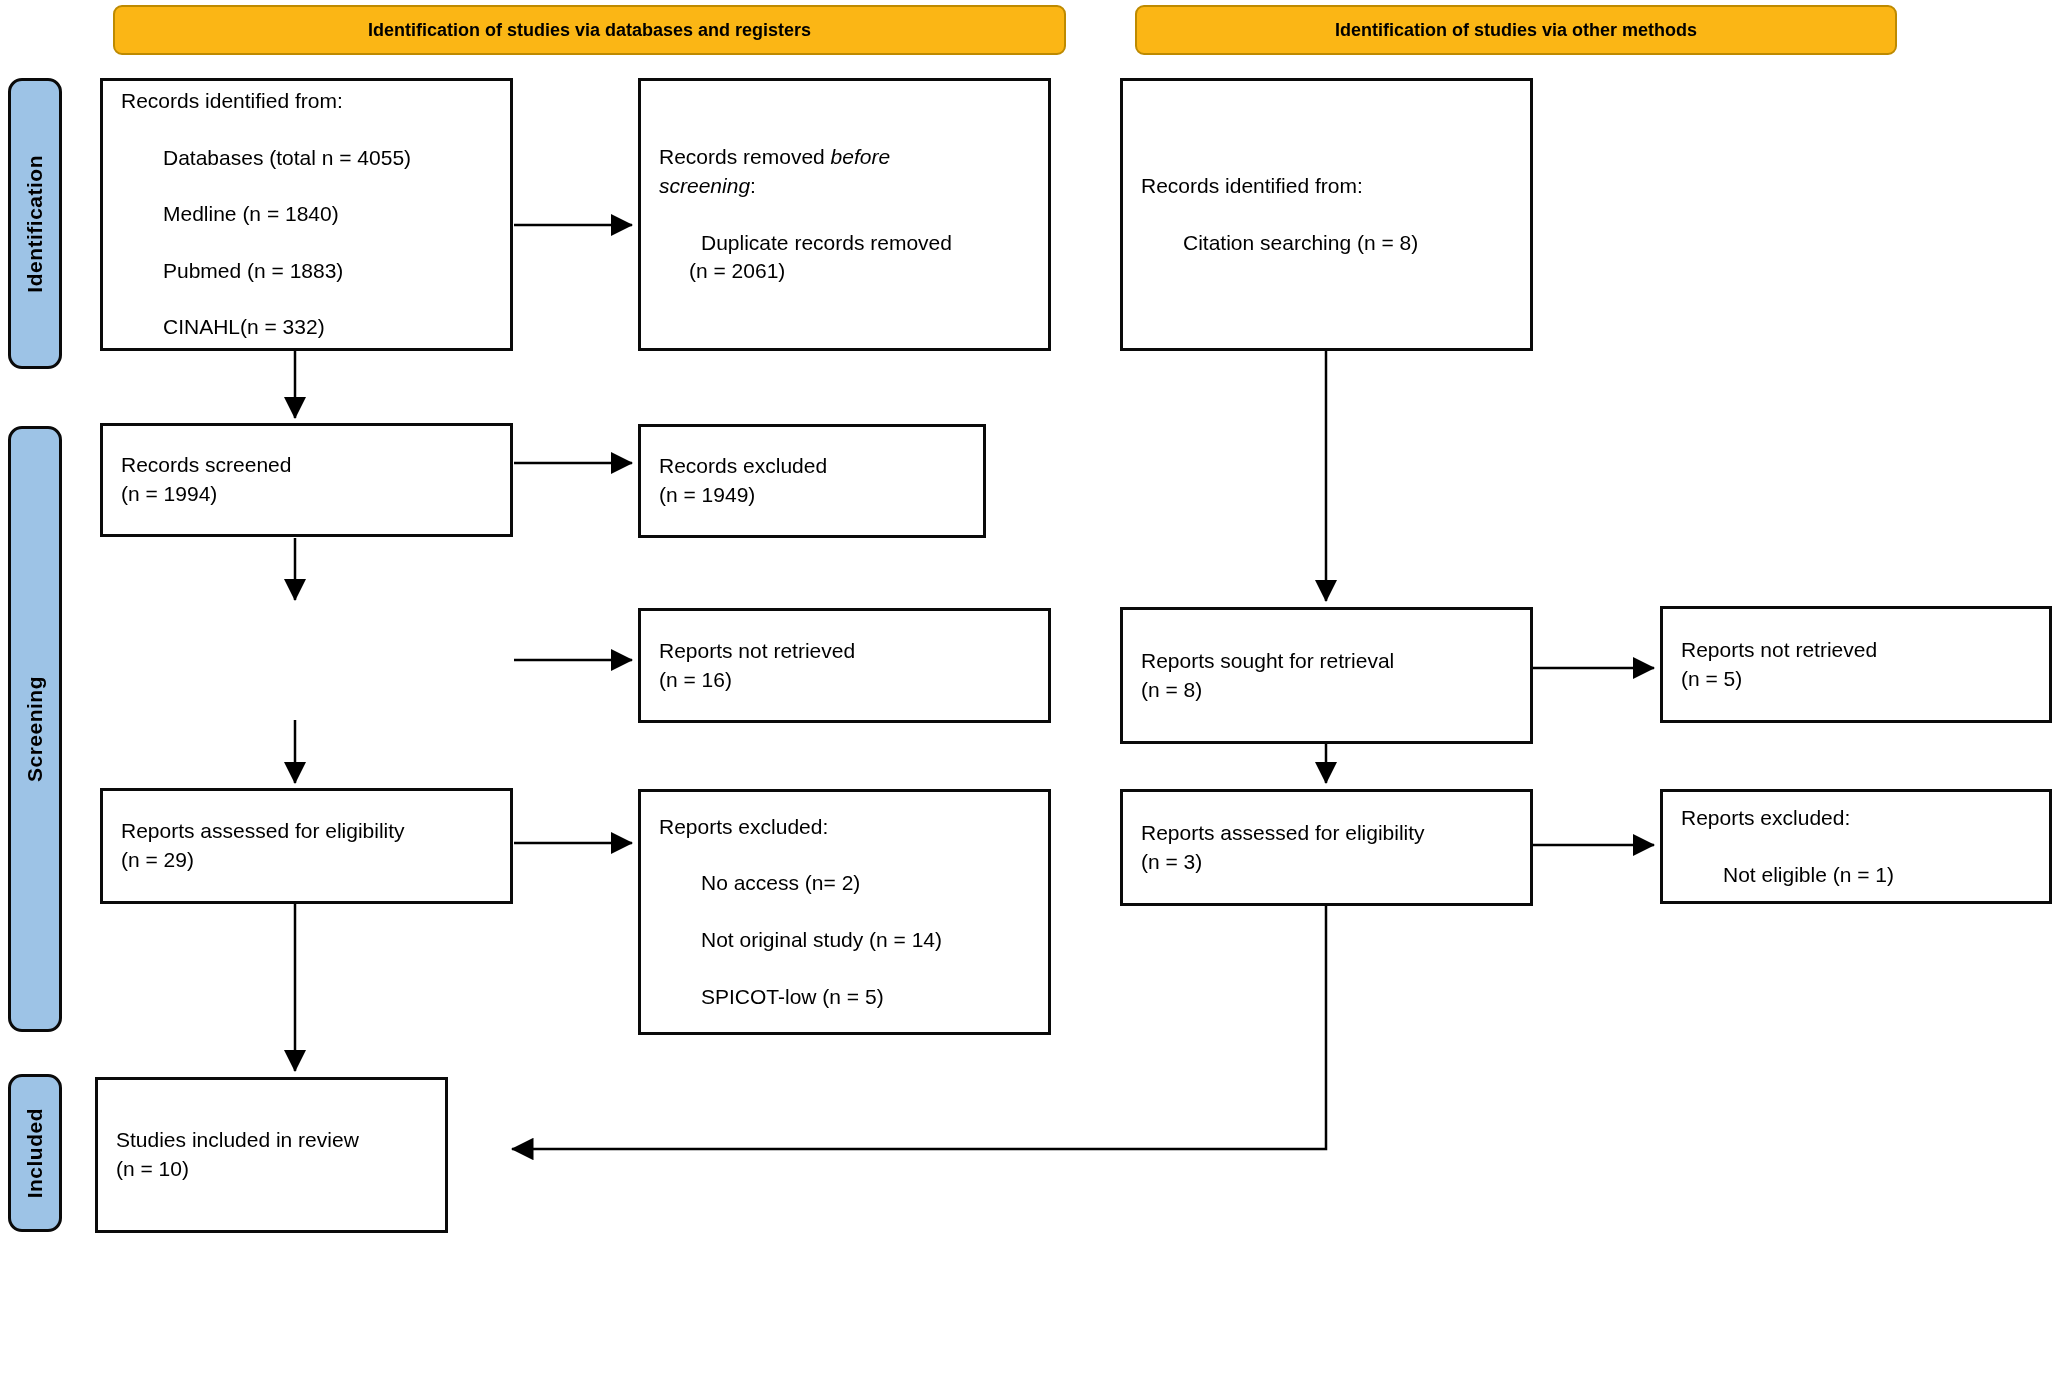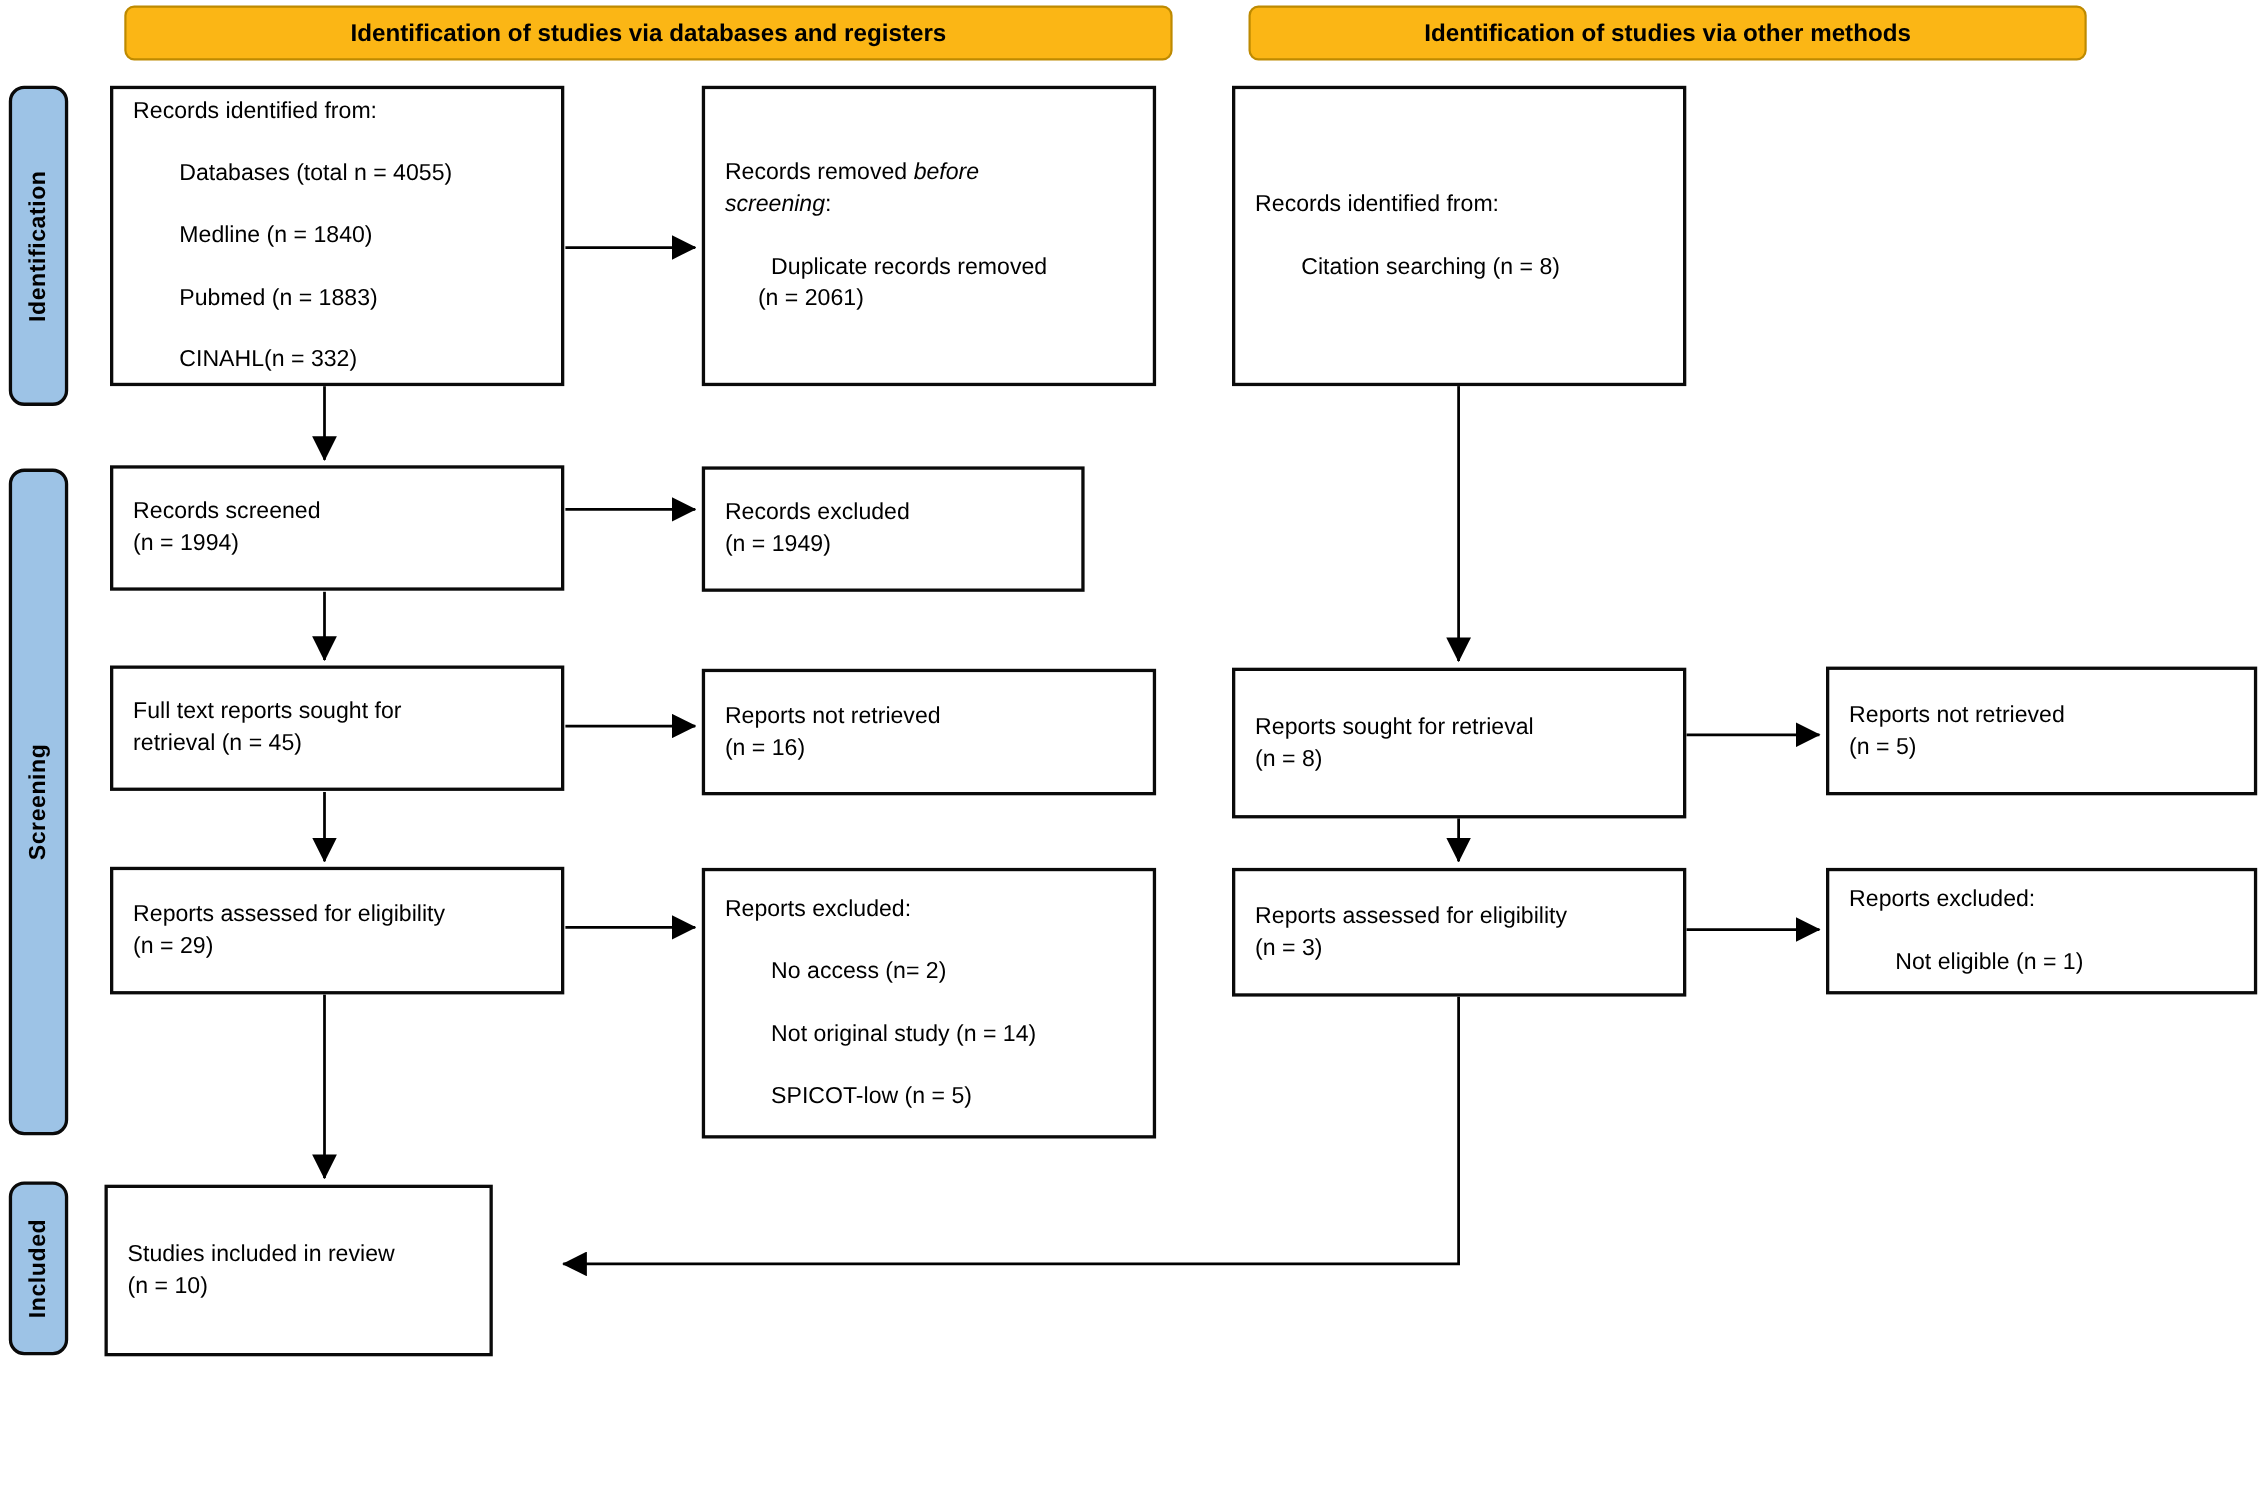--- a/index.html
+++ b/index.html
@@ -10,21 +10,21 @@
     font-family:"Liberation Sans", sans-serif;
     color:#000;
     overflow:hidden;
   }
   .hdr{
     position:absolute;
     background:#FBB615;
     border:2px solid #BE8A00;
     border-radius:9px;
     display:flex;align-items:center;justify-content:center;
-    font-weight:bold;font-size:22px;color:#000;
+    font-weight:bold;font-size:18px;color:#000;
     box-sizing:border-box;
   }
   .stage{
     position:absolute;left:8px;width:54px;
     background:#9DC3E6;
     border:3px solid #0a0a0a;
     border-radius:14px;
     display:flex;align-items:center;justify-content:center;
     box-sizing:border-box;
   }
@@ -118,24 +118,20 @@
   <div class="bx" style="left:100px;top:423px;width:413px;height:114px">
     <div class="ln">Records screened</div>
     <div class="ln">(n = 1994)</div>
   </div>
 
   <div class="bx" style="left:638px;top:424px;width:348px;height:114px">
     <div class="ln">Records excluded</div>
     <div class="ln">(n = 1949)</div>
   </div>
 
-  <div class="bx" style="left:100px;top:605px;width:413px;height:114px">
-    <div class="ln">Full text reports sought for</div>
-    <div class="ln">retrieval (n = 45)</div>
-  </div>
 
   <div class="bx" style="left:638px;top:608px;width:413px;height:115px">
     <div class="ln">Reports not retrieved</div>
     <div class="ln">(n = 16)</div>
   </div>
 
   <div class="bx" style="left:1120px;top:607px;width:413px;height:137px">
     <div class="ln">Reports sought for retrieval</div>
     <div class="ln">(n = 8)</div>
   </div>

